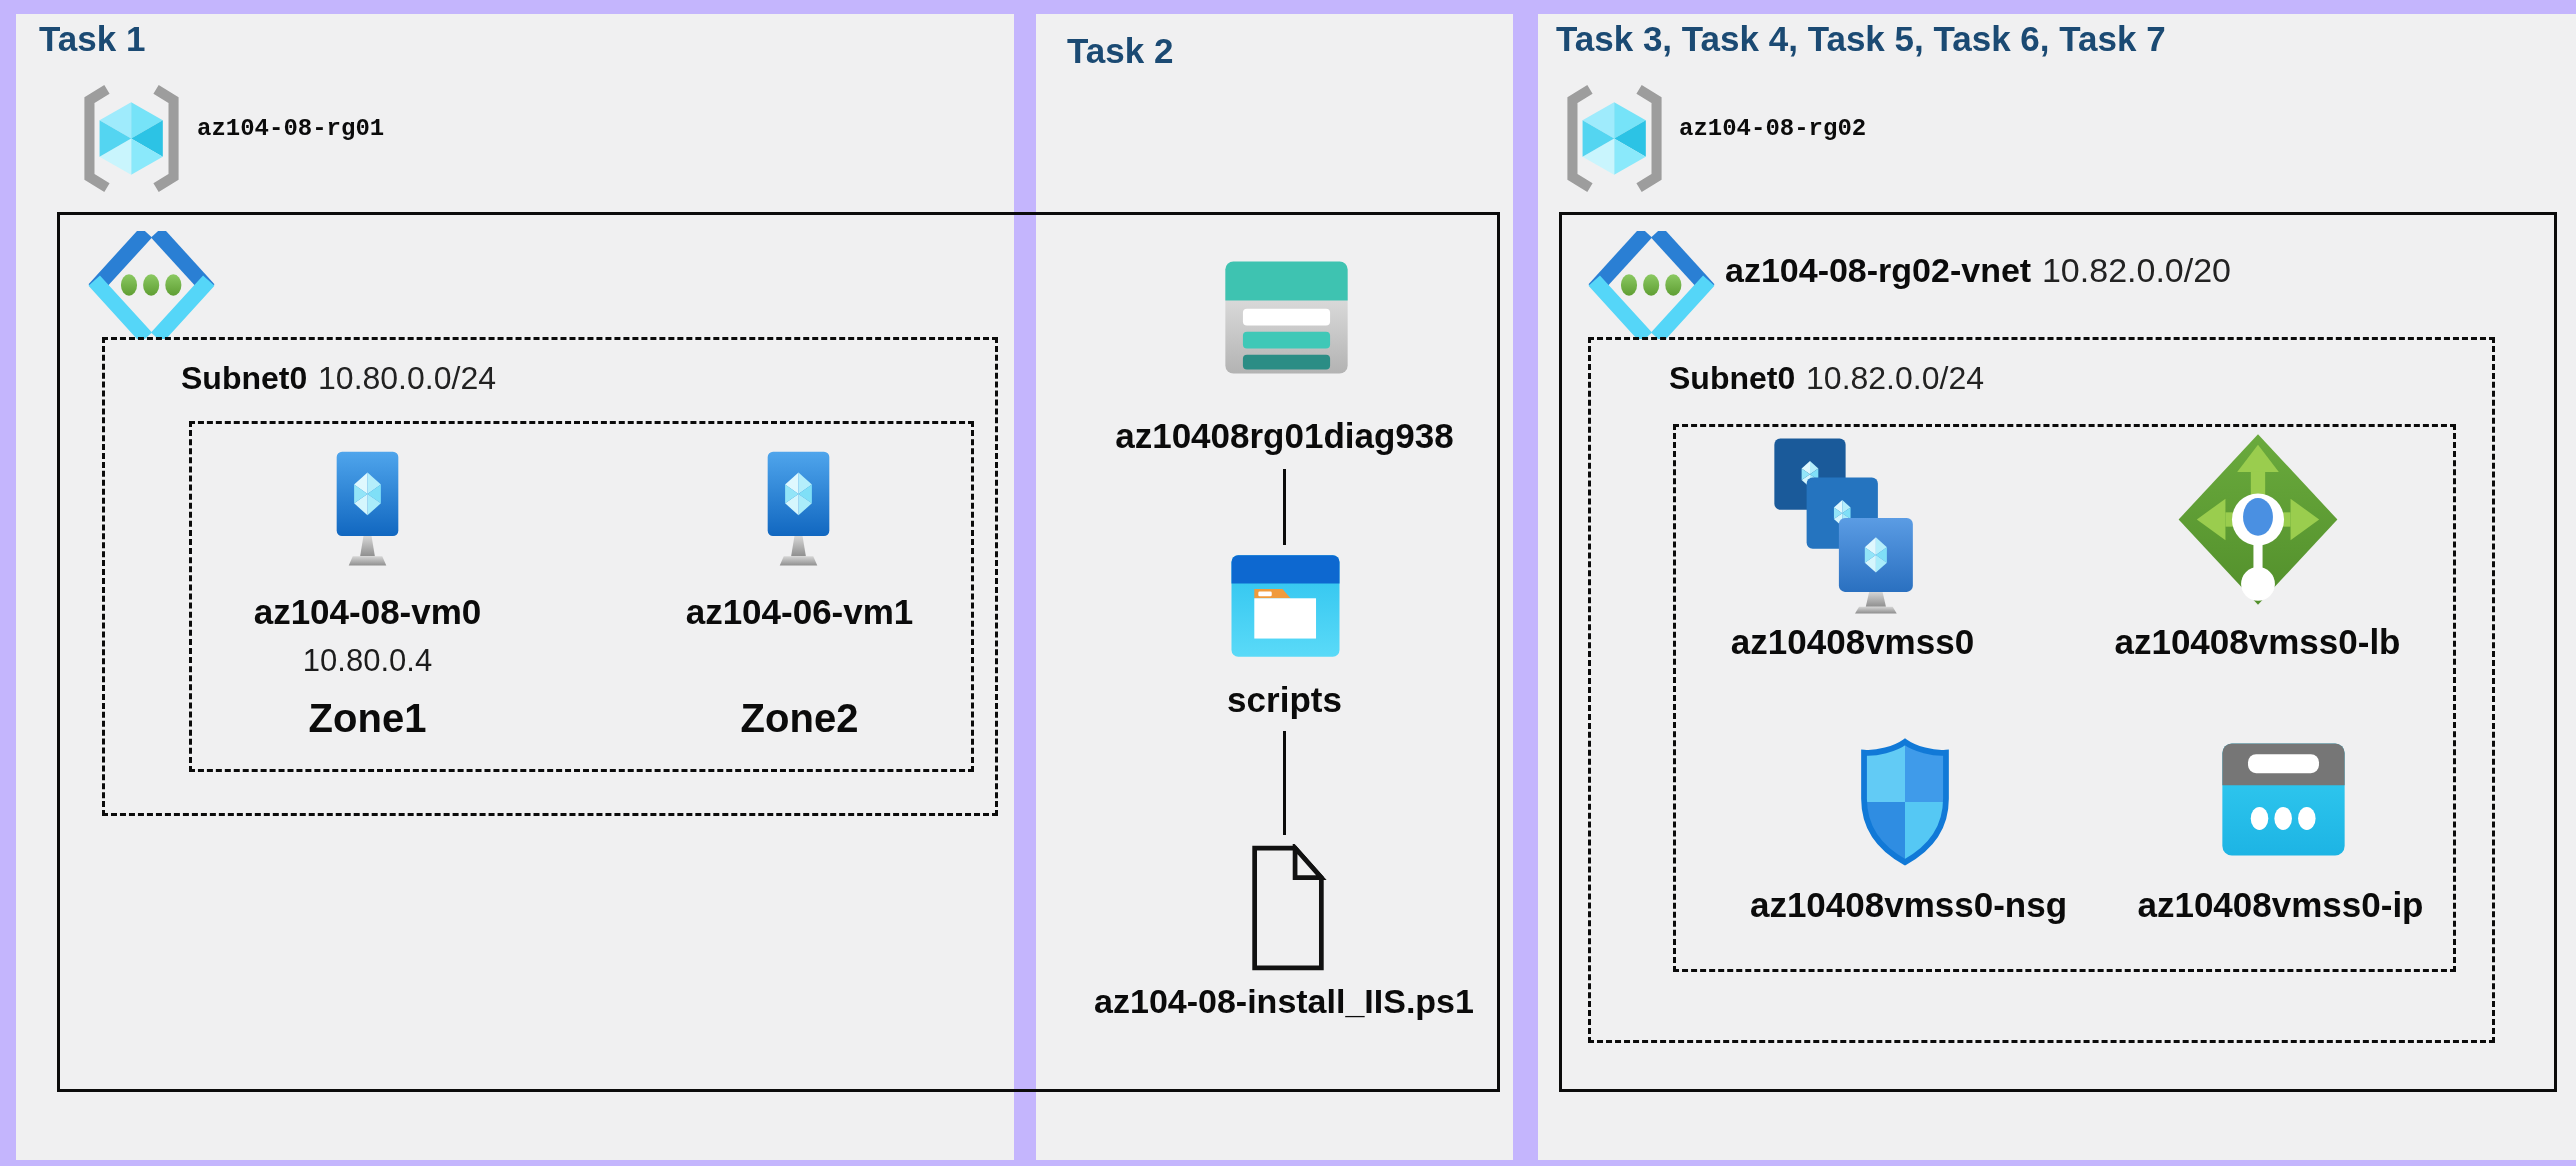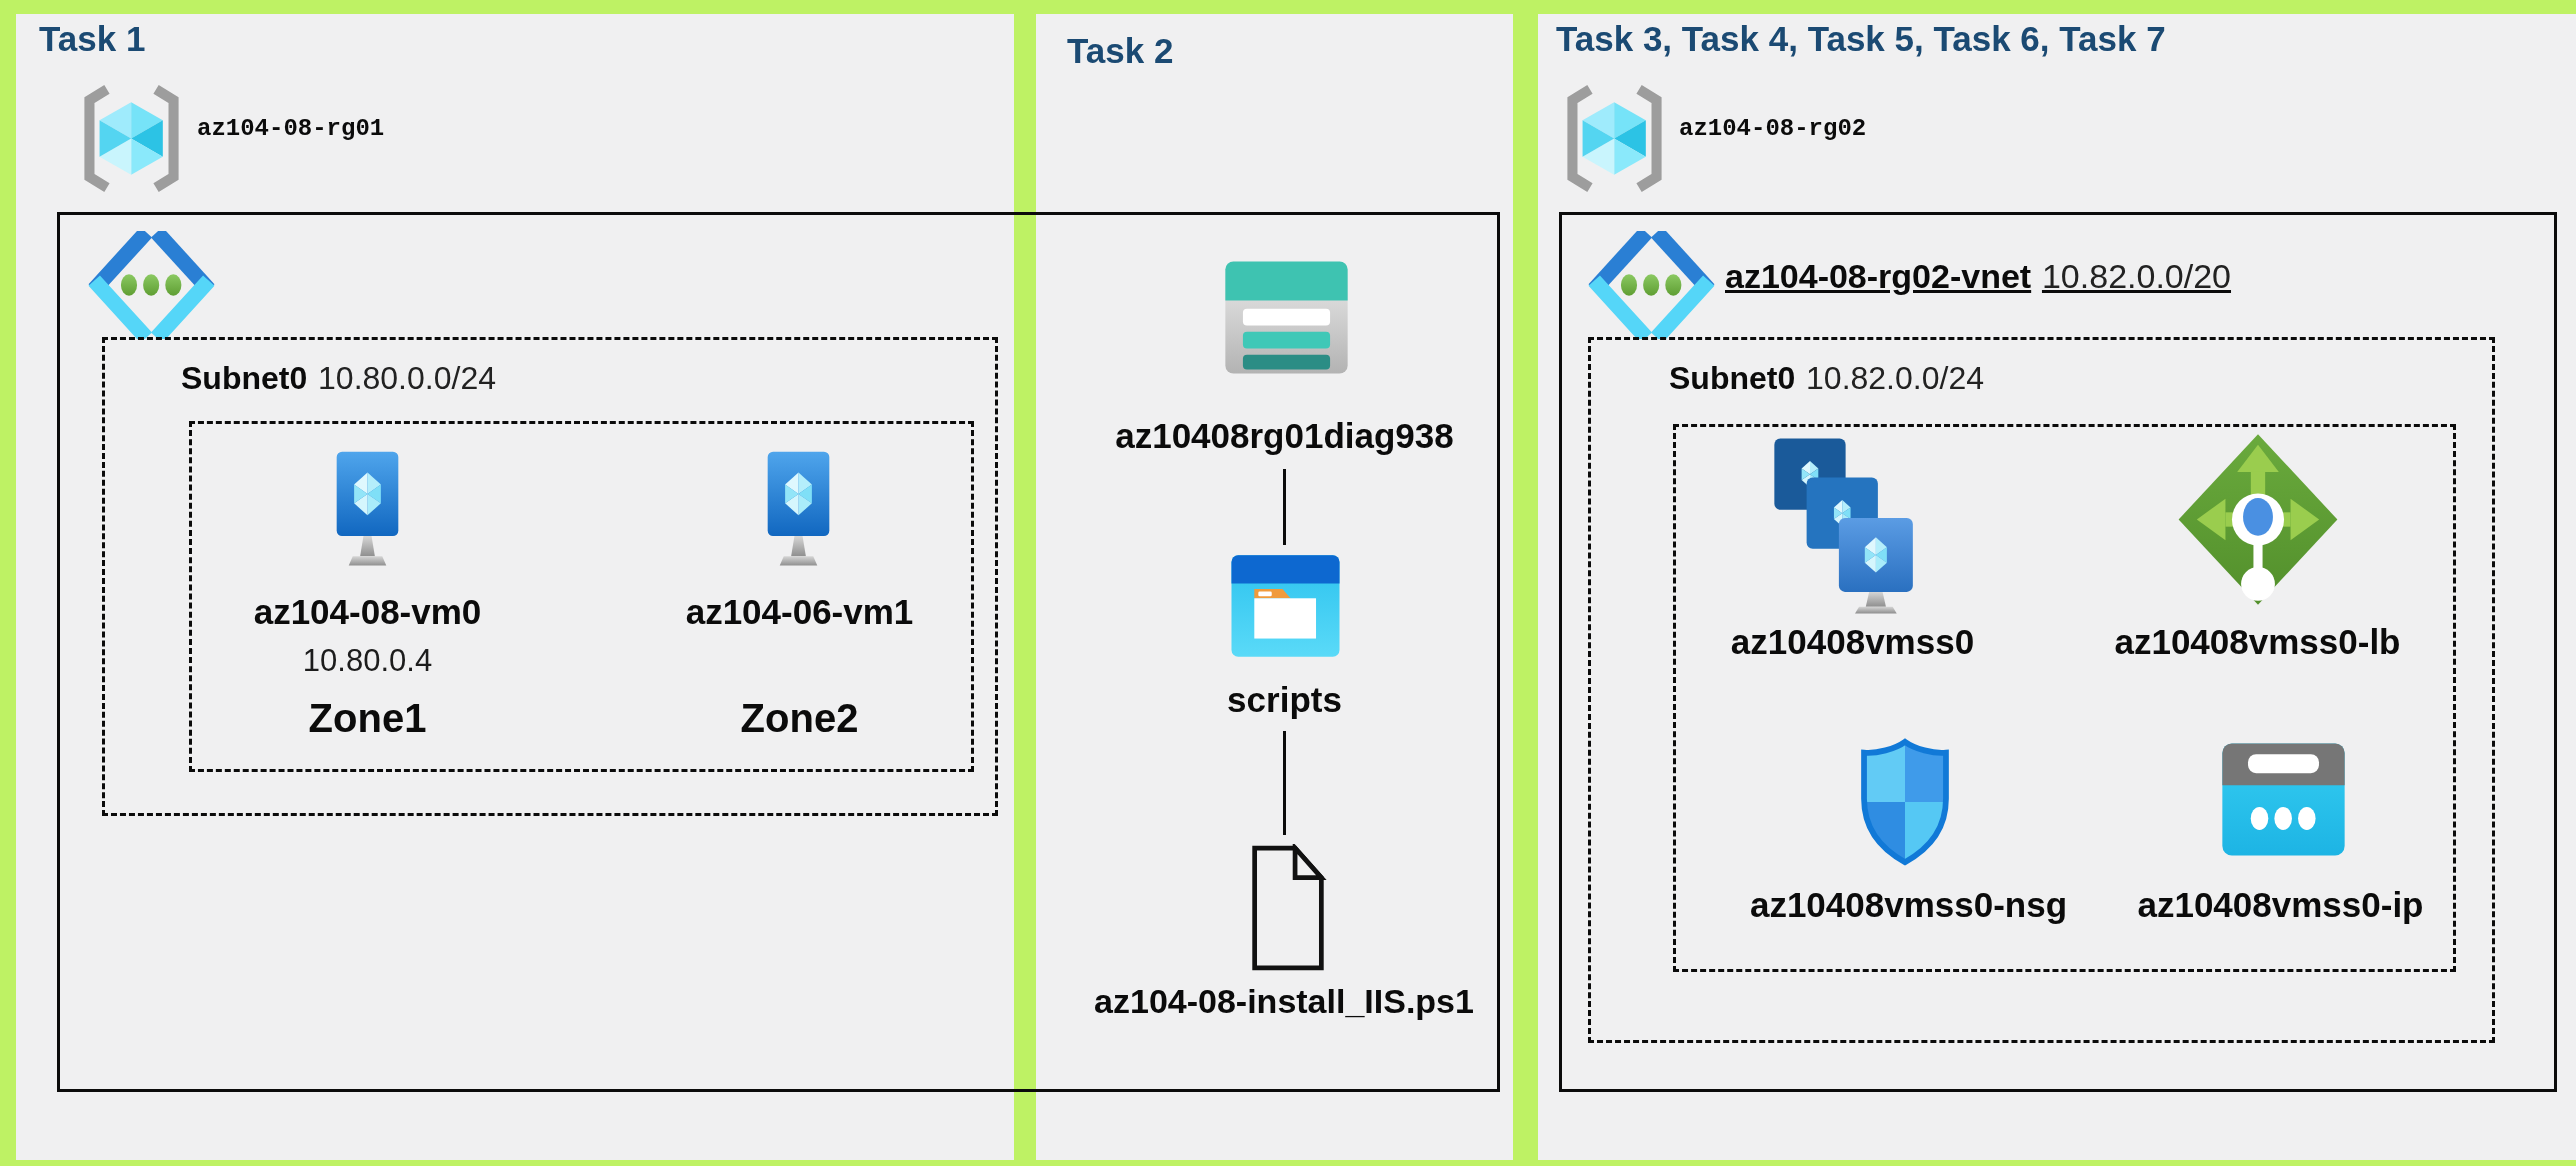--- a/index.html
+++ b/index.html
@@ -1,16 +1,16 @@
 <!DOCTYPE html>
 <html style="--c-title: #1B4A73; --c-panel: #F0F0F1; --c-line: #0B0B0B; --c-storage_teal: #3EC3B1; --c-storage_teal_dark: #2B8D85; --c-vnet_blue: #2A7FD4; --c-vnet_cyan: #55D6F8; --c-vnet_green_dot: #74B544; --c-lb_green: #5C9E31; --c-lb_arrow_green: #9ACD4E; --c-nsg_blue: #1179D7; --c-vm_blue: #2B77C8;font-size:10.8px"><head>
 <meta charset="utf-8">
 <style>
   html,body{margin:0;padding:0;background:#ffffff;}
-  .stage{position:relative;width:2576px;height:1166px;background:#bef264;
+  .stage{position:relative;width:2576px;height:1166px;background:#c4b5fd;
          font-family:"Liberation Sans",sans-serif;color:#0b0b0b;overflow:hidden;}
   .panel{position:absolute;top:13.5px;height:1146px;background:var(--c-panel,#f0f0f1);}
   .title{position:absolute;font-size:35px;font-weight:700;color:var(--c-title,#1b4a73);white-space:nowrap;}
   .solid-box{position:absolute;border:3.4px solid var(--c-line,#0b0b0b);}
   .dashed-box{position:absolute;border:3.4px dashed var(--c-line,#0b0b0b);}
   .abs{position:absolute;}
   .row-label{position:absolute;white-space:nowrap;}
   .row-label .b{font-weight:700;}
   .row-label .n{font-weight:400;color:#222;margin-left:10.8px;}
   .rg-label{font-size:24px;font-family:Liberation Mono, monospace;}
@@ -123,21 +123,21 @@
 
   <svg class="abs" style="left:1586px;top:231px;" width="131" height="108" viewBox="0 0 195 160">
     <line x1="82" y1="10" x2="20" y2="78" stroke="#2A7FD4" stroke-width="23" stroke-linecap="square"></line>
     <line x1="20" y1="82" x2="82" y2="150" stroke="#55D6F8" stroke-width="23" stroke-linecap="square"></line>
     <line x1="113" y1="10" x2="175" y2="78" stroke="#2A7FD4" stroke-width="23" stroke-linecap="square"></line>
     <line x1="175" y1="82" x2="113" y2="150" stroke="#55D6F8" stroke-width="23" stroke-linecap="square"></line>
     <ellipse cx="64" cy="80" rx="12" ry="16" fill="url(#gDot)"></ellipse>
     <ellipse cx="97" cy="80" rx="12" ry="16" fill="url(#gDot)"></ellipse>
     <ellipse cx="130" cy="80" rx="12" ry="16" fill="url(#gDot)"></ellipse>
   </svg>
-  <div class="row-label vnet-label" style="left:1725px;top:257px;text-decoration:underline;">
+  <div class="row-label vnet-label" style="left:1725px;top:251px;">
     <span class="b">az104-08-rg02-vnet</span><span class="n">10.82.0.0/20</span>
   </div>
 
   <div class="dashed-box" style="left:102px;top:337px;width:890px;height:473px;"></div>
   <div class="row-label subnet-label" style="left:181px;top:360px;">
     <span class="b">Subnet0</span><span class="n">10.80.0.0/24</span>
   </div>
   <div class="dashed-box" style="left:189px;top:421px;width:779px;height:345px;"></div>
 
   <div class="dashed-box" style="left:1588px;top:337px;width:901px;height:700px;"></div>

